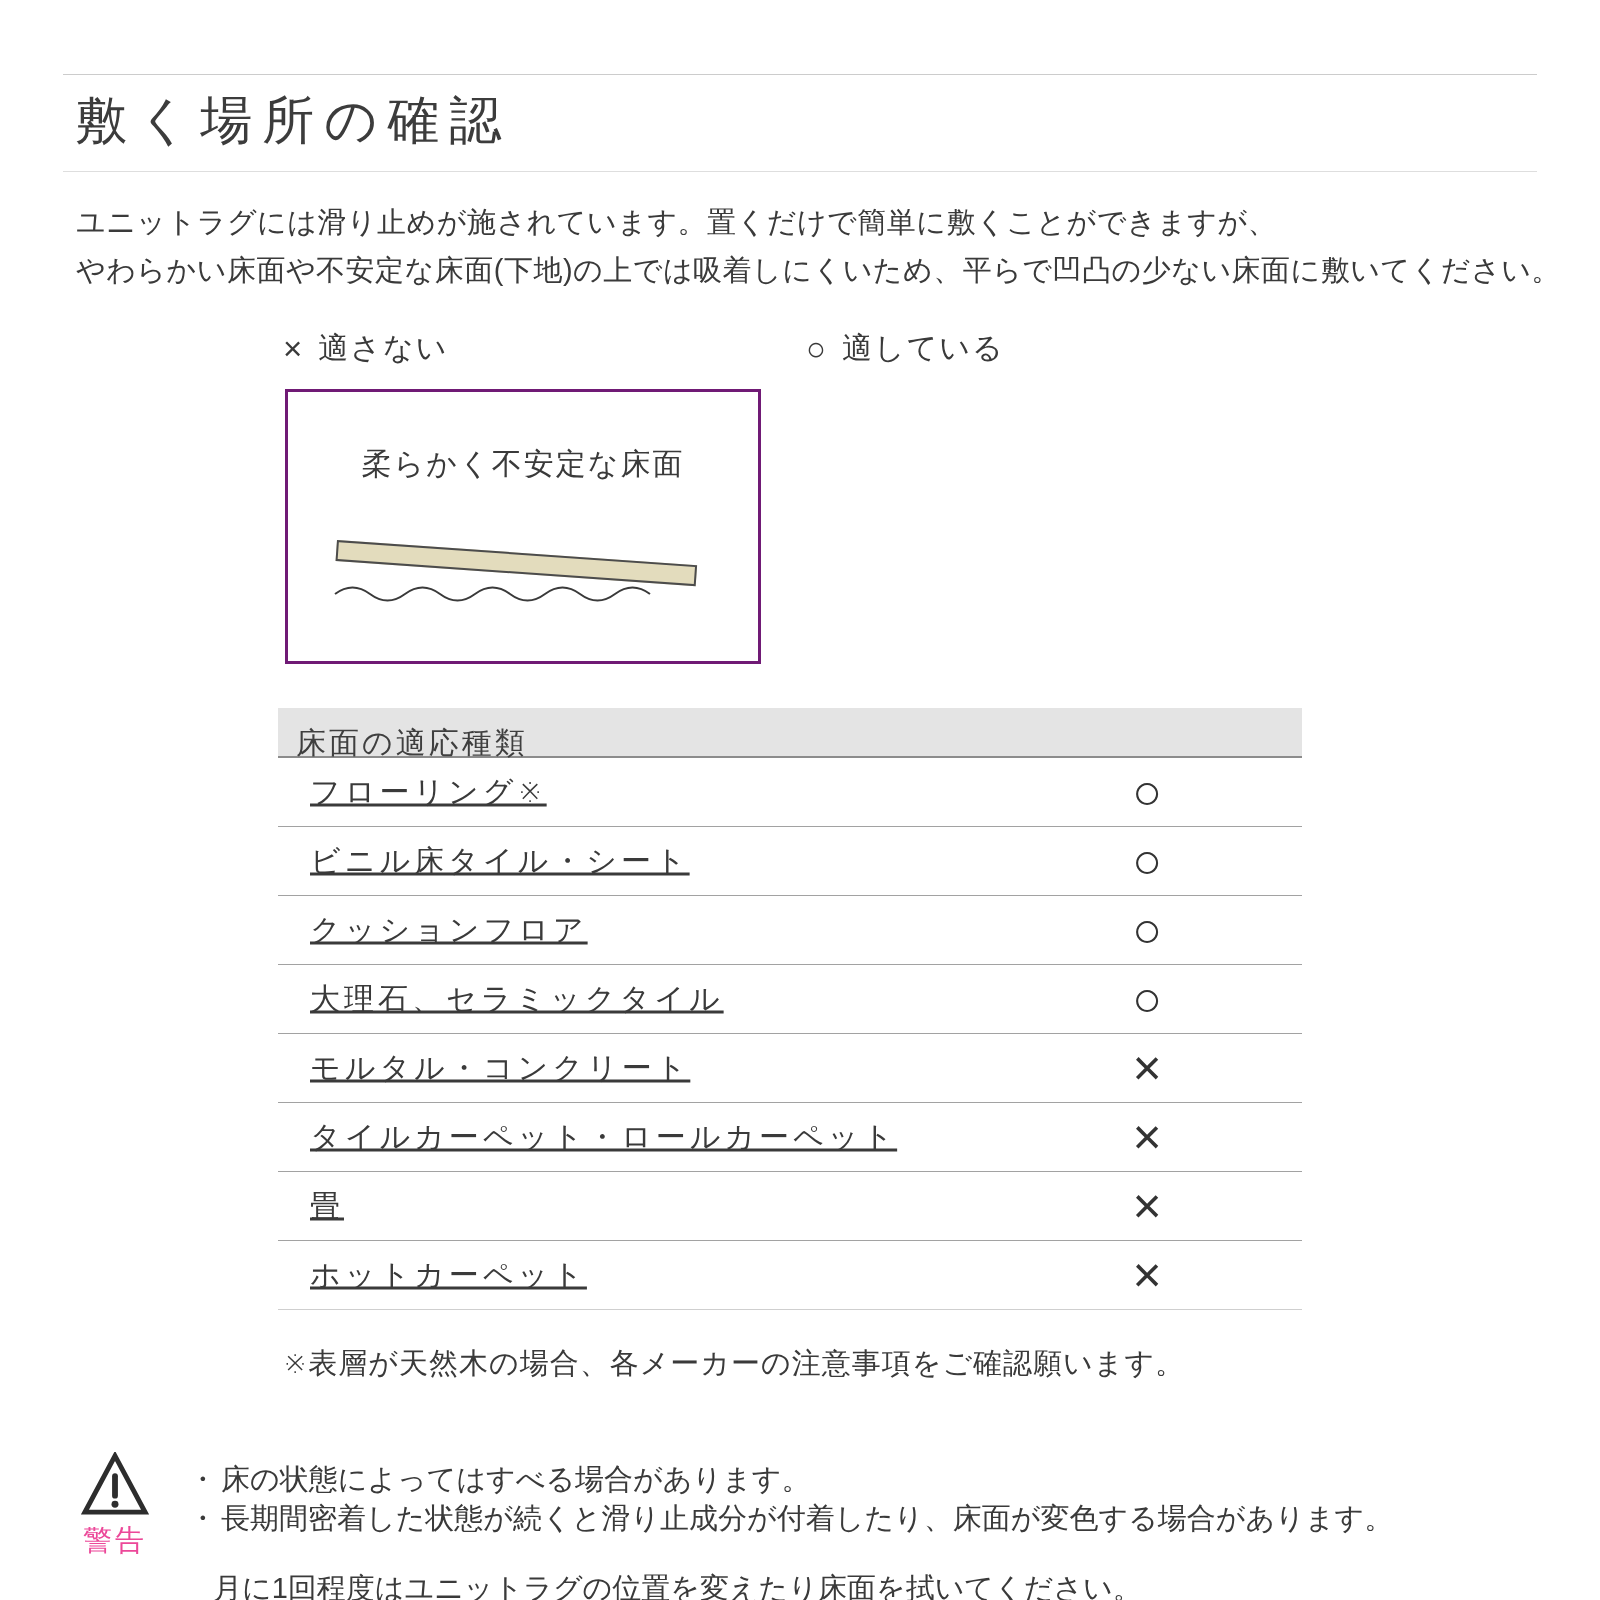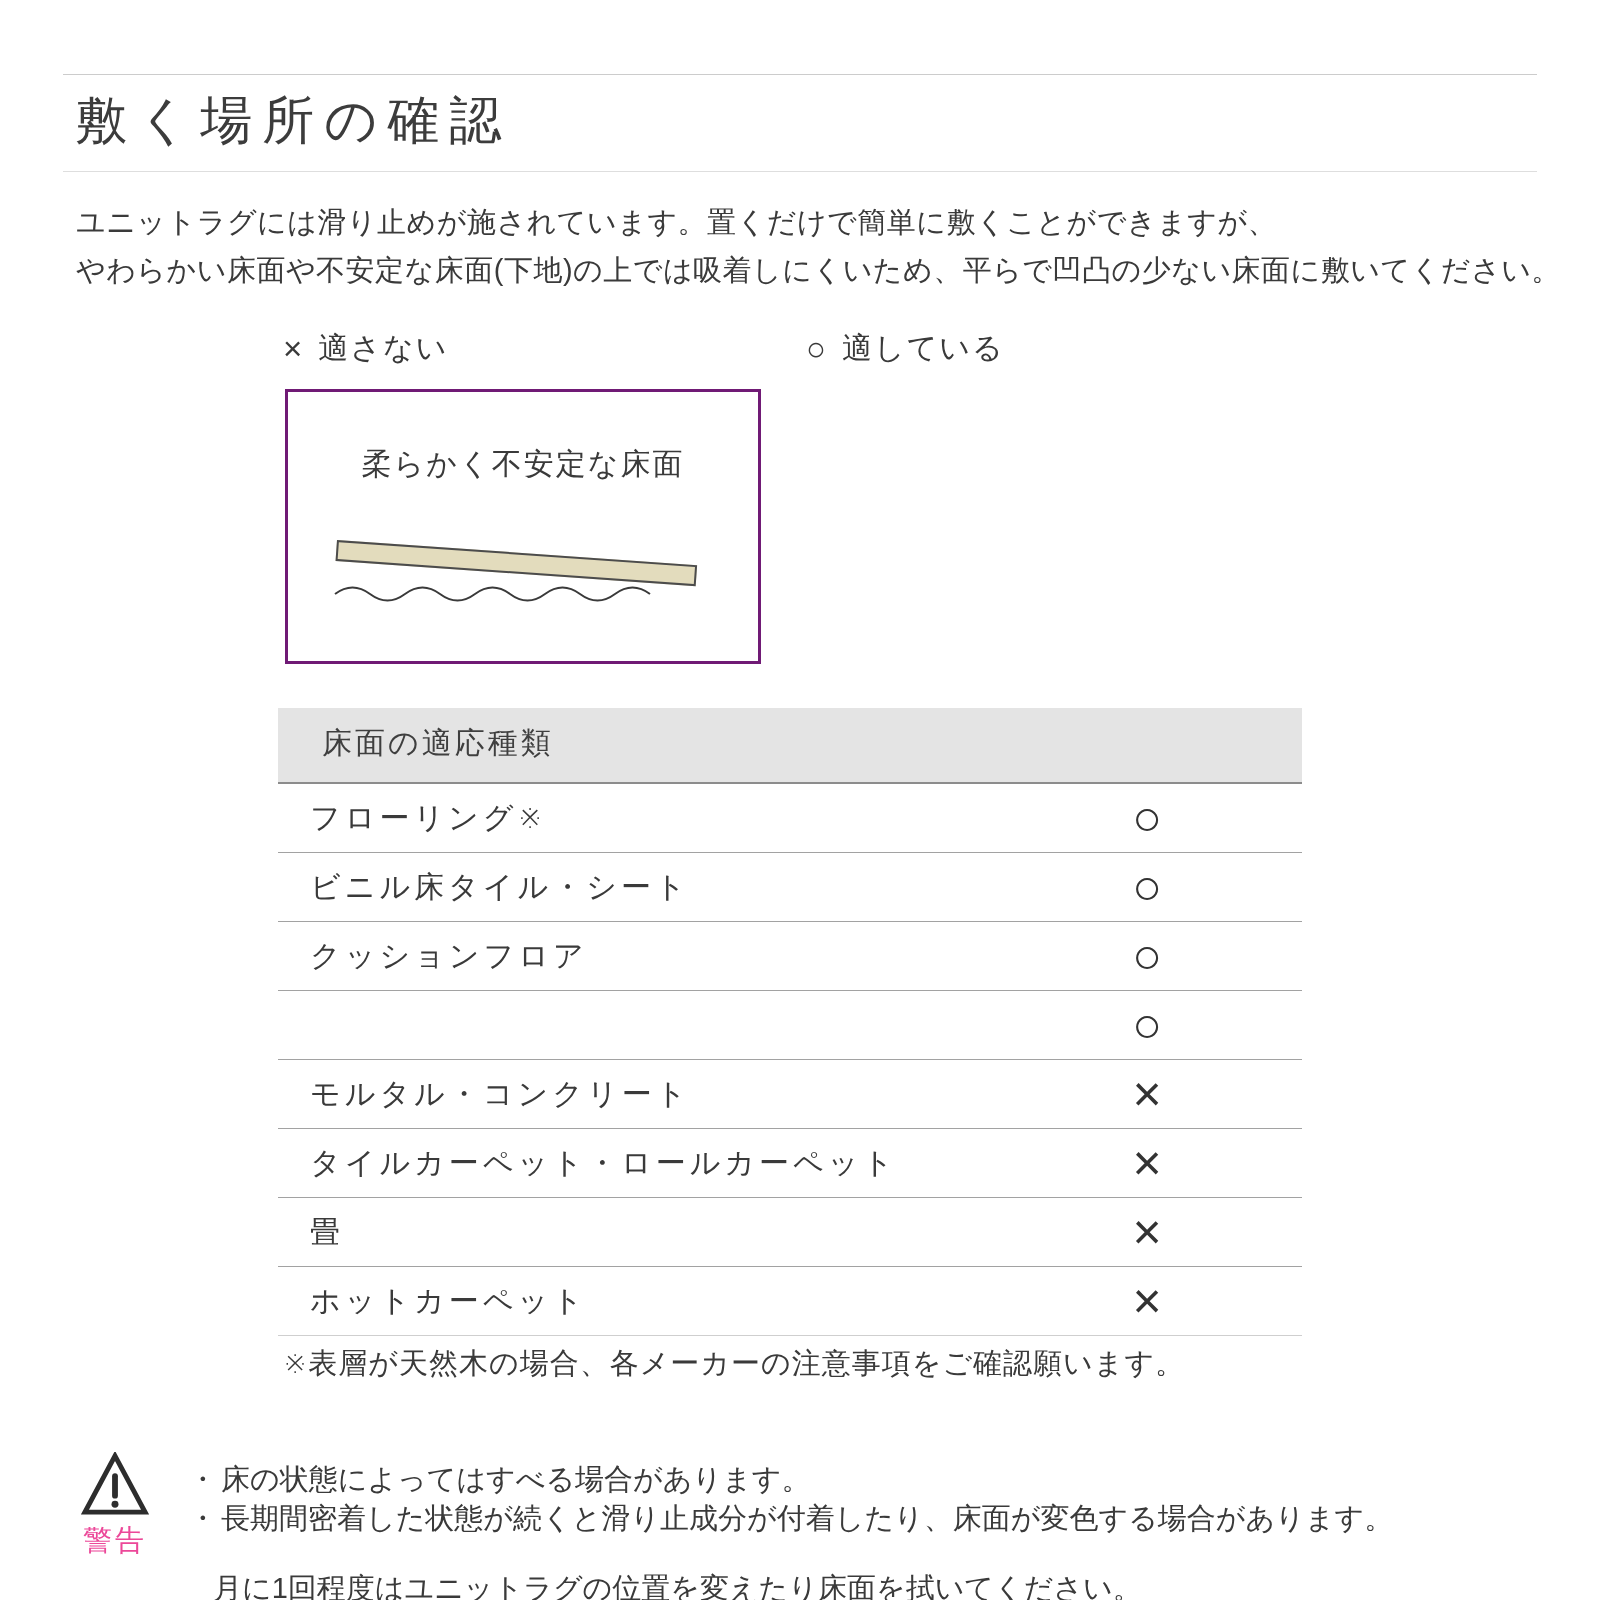--- a/index.html
+++ b/index.html
@@ -43,29 +43,29 @@
   }
   .wave { position:absolute; left:45px; top:186px; }
   .board-flat {
     position:absolute; left:43px; top:172px; width:368px; height:13px;
     background:#ddd5b5; border:2px solid #4c4c4c;
   }
   .floor-line { position:absolute; left:40px; top:196px; width:378px; height:2px; background:#3a3a3a; }
 
   .floor-table { position:absolute; left:278px; top:708px; width:1024px; }
   .thead {
-    height:76px; line-height:70px; background:#e4e4e4;
+    height:50px; line-height:70px; background:#e4e4e4;
     border-bottom:2px solid #8c8c8c; box-sizing:border-box;
-    padding-left:44px; font-size:30px; letter-spacing:3px; color:#3f3f3f;
+    padding-left:18px; font-size:30px; letter-spacing:3px; color:#3f3f3f;
   }
   .trow { position:relative; height:69px; border-bottom:1px solid #a2a2a2; box-sizing:border-box; }
   .trow:last-child { border-bottom-color:#cfcfcf; }
   .tlabel {
     position:absolute; left:32px; top:50%; transform:translateY(-50%);
-    font-size:30px; letter-spacing:4px; white-space:nowrap;
+    font-size:30px; letter-spacing:4px; white-space:nowrap;text-decoration:underline;
   }
   .tmark {
     position:absolute; left:838px; top:0; width:62px; height:100%;
     display:flex; align-items:center; justify-content:center;
     font-size:50px; font-weight:300; color:#333333;
   }
 
   .footnote { position:absolute; left:283px; top:1344px; margin:0; font-size:29px; letter-spacing:1px; }
 
   .warning { position:absolute; left:80px; top:1452px; display:flex; gap:38px; }
@@ -118,20 +118,21 @@
   </div>
         <div class="trow">
     <span class="tlabel">ビニル床タイル・シート</span>
     <span class="tmark">○</span>
   </div>
         <div class="trow">
     <span class="tlabel">クッションフロア</span>
     <span class="tmark">○</span>
   </div>
         <div class="trow">
+    <span class="tlabel">大理石、セラミックタイル</span>
     <span class="tmark">○</span>
   </div>
         <div class="trow">
     <span class="tlabel">モルタル・コンクリート</span>
     <span class="tmark">×</span>
   </div>
         <div class="trow">
     <span class="tlabel">タイルカーペット・ロールカーペット</span>
     <span class="tmark">×</span>
   </div>

